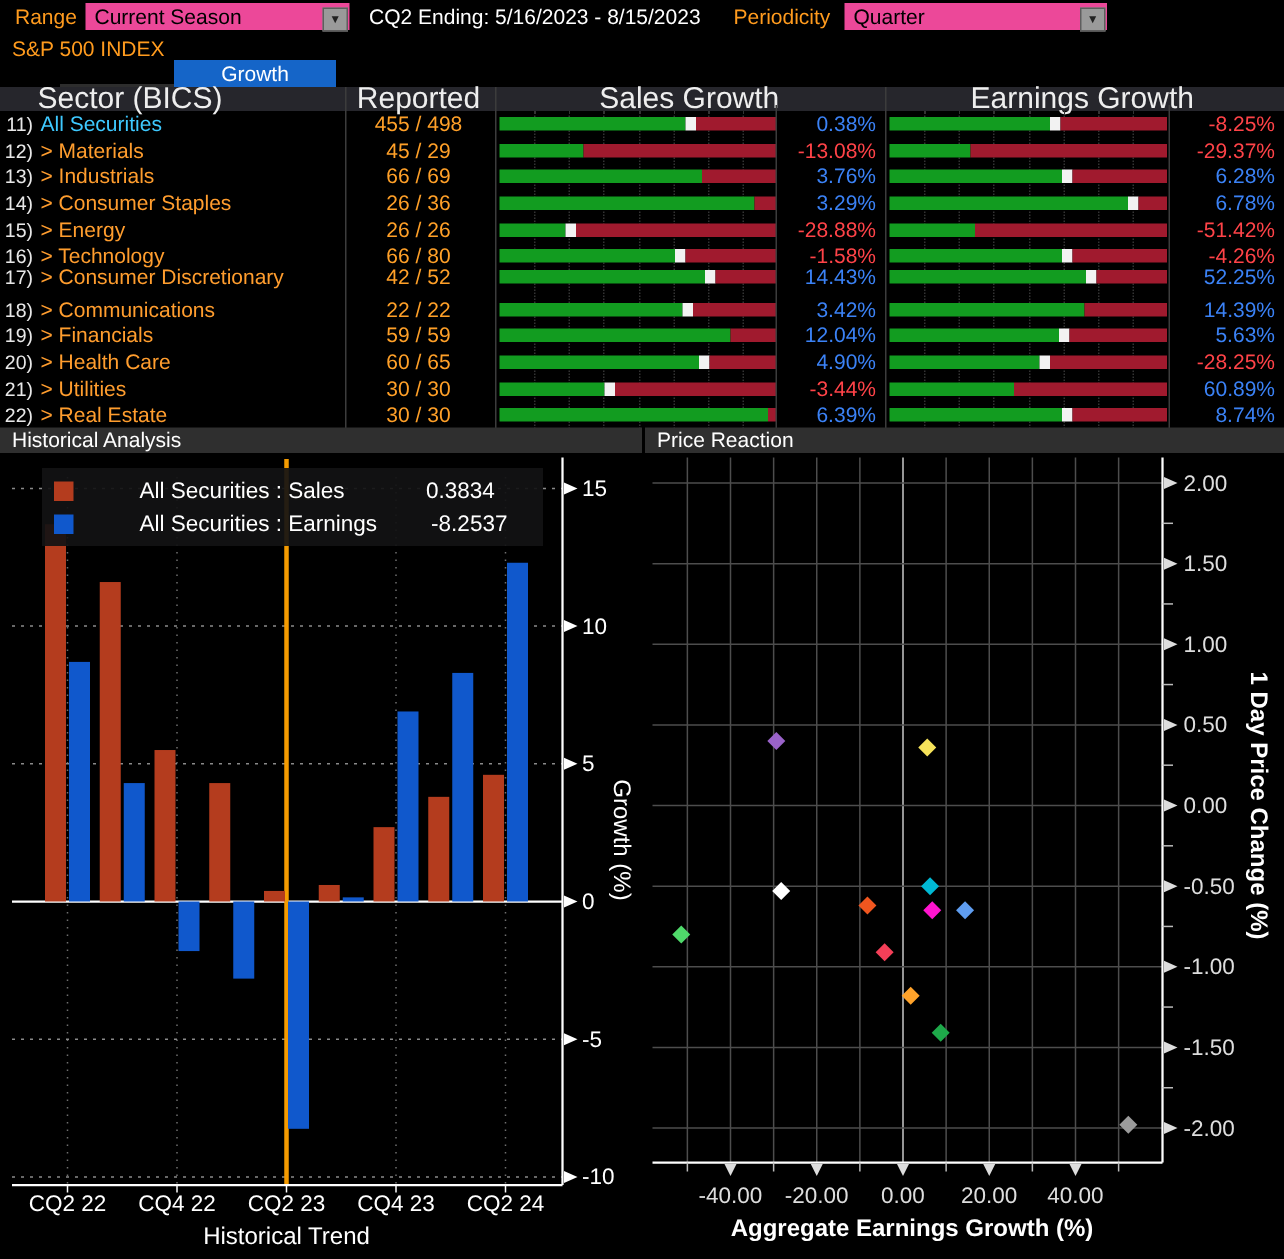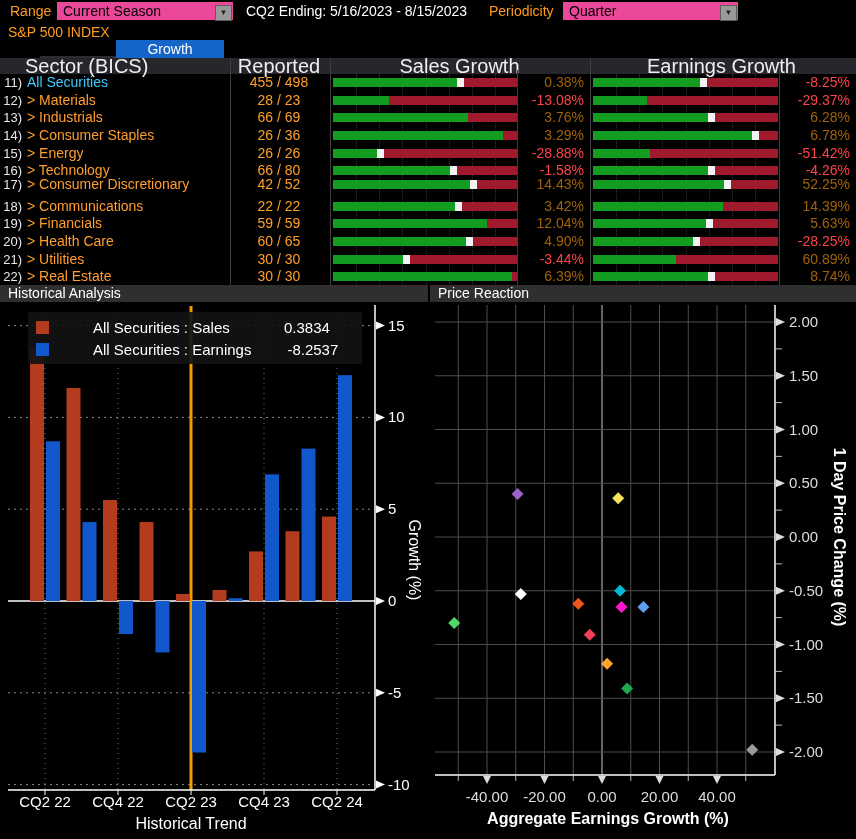--- a/index.html
+++ b/index.html
@@ -21,21 +21,21 @@
   .thead{background:#26262c;height:16px;font-size:20px;color:#eee;}
   .th{position:absolute;top:0;line-height:16px;white-space:nowrap;}
   .row{position:absolute;left:0;width:856px;height:17.66px;font-size:14px;}
   .cell{position:absolute;top:0;line-height:17.66px;white-space:nowrap;}
   .c-num{left:0;width:22px;text-align:right;color:#e8e8e8;font-size:13px;}
   .c-name{left:27px;color:#ff9d2e;}
   .c-name.idx{color:#3ec9ff;}
   .c-rep{left:232px;width:94px;text-align:center;color:#ffa028;}
   .c-sval{left:518px;width:66px;text-align:right;}
   .c-eval{left:780px;width:70px;text-align:right;}
-  .pos{color:#a16207;} .neg{color:#ff4348;}
+  .pos{color:#3b82f6;} .neg{color:#ff4348;}
   .bar{position:absolute;top:4px;height:9px;display:flex;}
   .bar .g{background:#129c20;height:100%;}
   .bar .w{background:#f2f2f2;height:100%;width:7px;}
   .bar .r{background:#a01a2e;height:100%;flex:1;}
   .colsep{position:absolute;background:#3c3c3c;width:1px;}
   .gridcol{position:absolute;border-left:1px dotted #333;width:0;}
   
   .sechead{background:#2f2f2f;height:17px;line-height:17px;font-size:14px;
            color:#fff;padding-left:8px;box-sizing:border-box;}
   
@@ -104,21 +104,21 @@
       <div class="bar" style="left: 593px; width: 185px;">
         <div class="g" style="width: 107px;"></div>
         <div class="w"></div>
         <div class="r"></div>
       </div>
       <div class="cell c-eval neg">-8.25%</div>
     </div>
     <div class="row" style="top: 17.66px;">
       <div class="cell c-num">12)</div>
       <div class="cell c-name">&gt; Materials</div>
-      <div class="cell c-rep">28 / 23</div>
+      <div class="cell c-rep">45 / 29</div>
       <div class="bar" style="left: 333px; width: 185px;">
         <div class="g" style="width: 56px;"></div>
         <div class="r"></div>
       </div>
       <div class="cell c-sval neg">-13.08%</div>
       <div class="bar" style="left: 593px; width: 185px;">
         <div class="g" style="width: 54px;"></div>
         <div class="r"></div>
       </div>
       <div class="cell c-eval neg">-29.37%</div>

